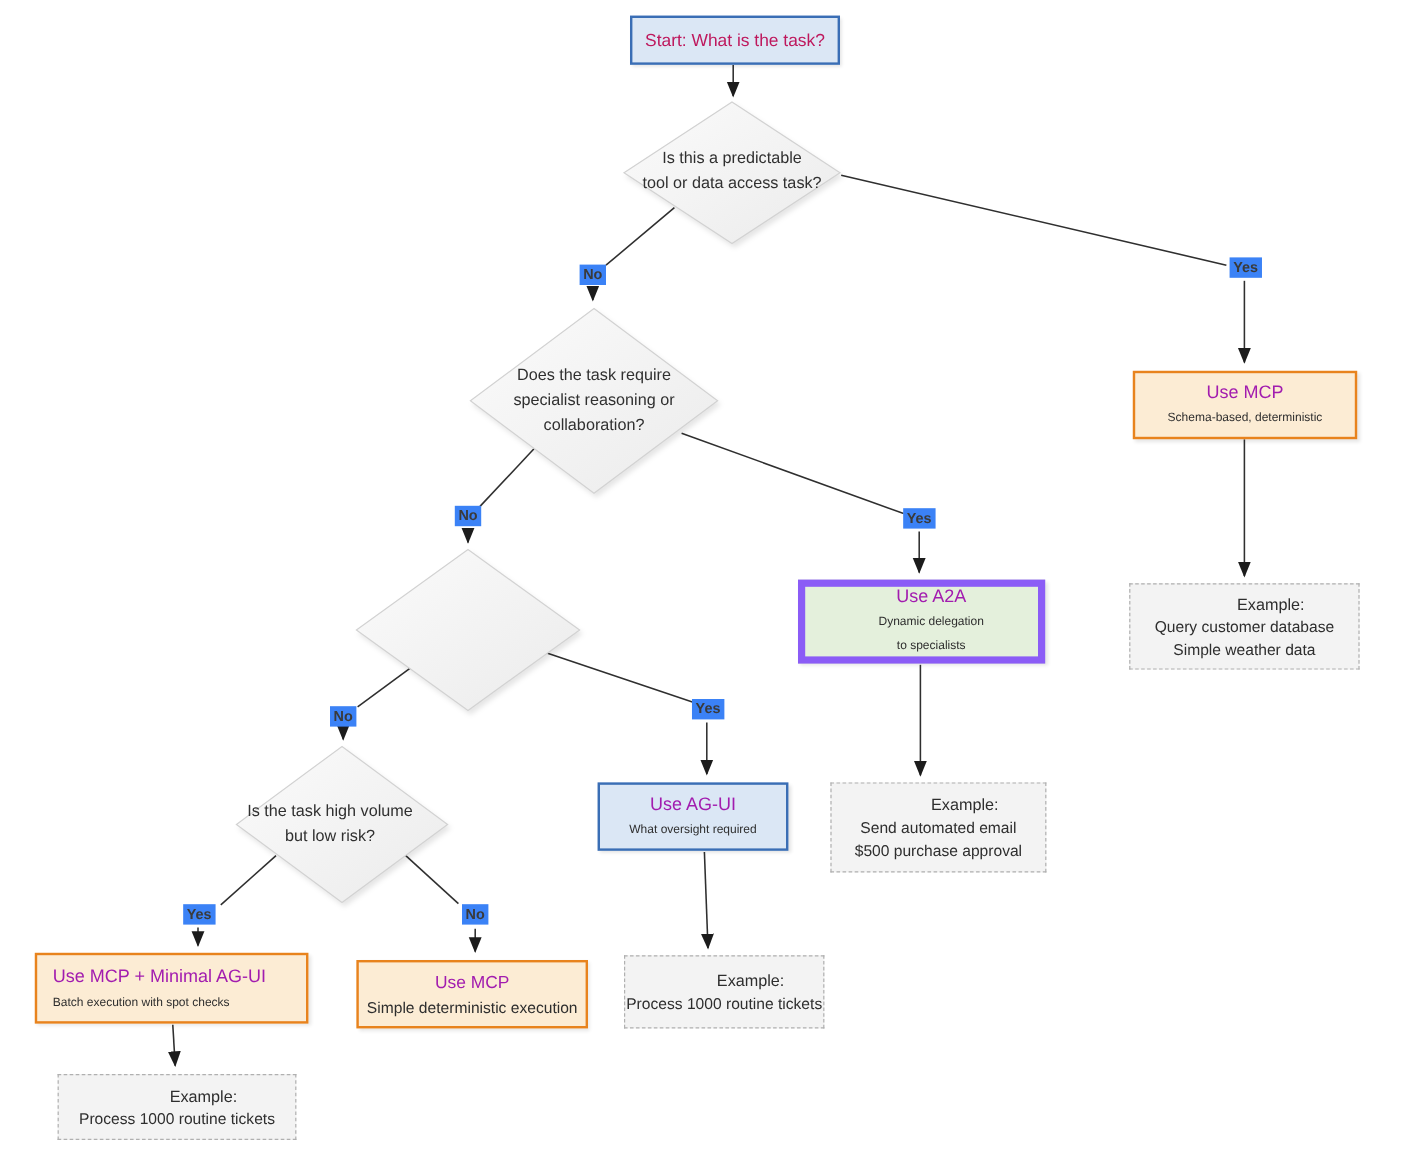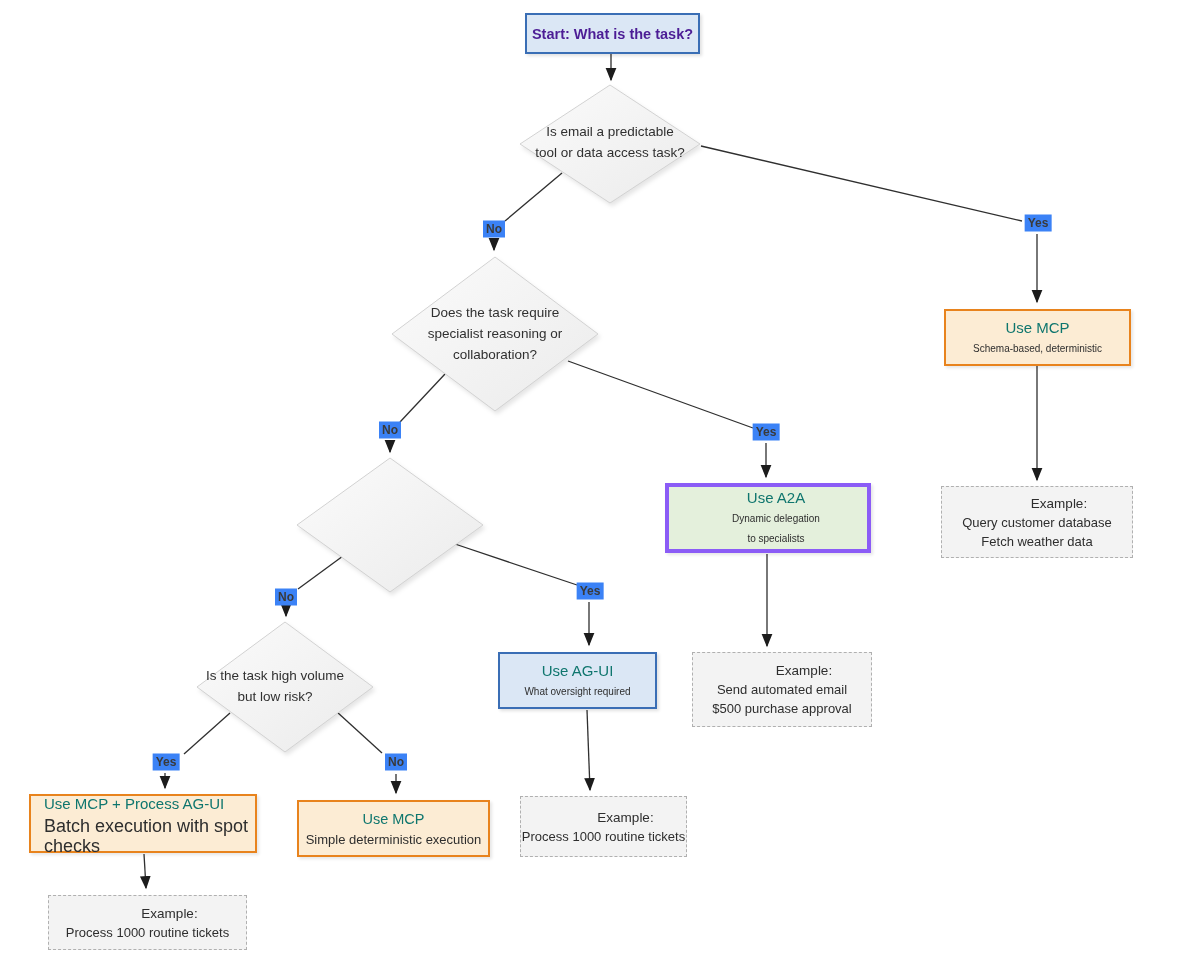--- a/index.html
+++ b/index.html
@@ -8,29 +8,29 @@
   .canvas { position:relative; width:1186px; height:962px; background:#ffffff; overflow:hidden; }
   svg.wires { position:absolute; left:0; top:0; width:1186px; height:962px; }
   .edge { stroke:#2f2f2f; stroke-width:1.3; fill:none; }
   .diamond { fill:url(#diamondGrad); stroke:#d2d2d2; stroke-width:1; }
   .dshadow { filter:drop-shadow(2px 3px 2px rgba(0,0,0,0.10)); }
 
   .node { position:absolute; display:flex; flex-direction:column; align-items:center;
           justify-content:center; text-align:center; }
   .box-blue   { background:#dbe7f5; border:2px solid #3a6eb5; box-shadow:2px 2px 3px rgba(0,0,0,.12); }
   .box-orange { background:#fcecd4; border:2px solid #e8831d; box-shadow:2px 2px 3px rgba(0,0,0,.10); }
-  .box-green  { background:#e4f0dc; border:4px solid #8b5cf6; box-shadow:2px 2px 3px rgba(0,0,0,.10);padding-left:16px; }
+  .box-green  { background:#e4f0dc; border:6px solid #8b5cf6; box-shadow:2px 2px 3px rgba(0,0,0,.10);padding-left:16px; }
   .box-dashed { background:#f3f3f3; border:1.5px dashed #b0b0b0; }
 
-  .t0 { font-size:14.5px; line-height:20px; color:#4c1d95;font-weight:bold; }
-  .t1 { font-size:15px;   line-height:22px; color:#0f766e; }
+  .t0 { font-size:14.5px; line-height:20px; color:#be185d; }
+  .t1 { font-size:15px;   line-height:22px; color:#a21caf; }
   .t2 { font-size:10px; line-height:20px; color:#2e2e2e; }
   .left-align { align-items:flex-start; text-align:left; padding-left:13px; }
   .left-align .t1 { font-size:15px; line-height:24px; }
-  .left-align .t2 { font-size:18px; }
+  .left-align .t2 { font-size:10px; }
 
   .diamond-text { position:absolute; transform:translate(-50%,-50%); text-align:center;
                   font-size:13.5px; line-height:21px; color:#303030; white-space:nowrap; }
   .edge-label { position:absolute; transform:translate(-50%,-50%); font-size:12px;
                 color:#3a3a3a; background:#3b82f6; padding:0 3px; line-height:17px;font-weight:bold; }
   .ex-h  { font-size:13.5px; line-height:19px; color:#2e2e2e;margin-left:44px; }
   .ex-l  { font-size:13px; line-height:19px; color:#2e2e2e; }
 </style>
 </head>
 <body>
@@ -74,21 +74,21 @@
     <polygon class="diamond dshadow" points="495,257 598,334 495,411 392,334"></polygon>
     <polygon class="diamond dshadow" points="390,458 483,525 390,592 297,525"></polygon>
     <polygon class="diamond dshadow" points="285,622 373,687 285,752 197,687"></polygon>
   </svg>
 
   <div class="node box-blue" style="left:525px;top:13px;width:175px;height:41px">
     <div class="t0">Start: What is the task?</div>
   </div>
 
   <div class="diamond-text" style="left:610px;top:142px">
-    <div>Is email a predictable</div>
+    <div>Is this a predictable</div>
     <div>tool or data access task?</div>
   </div>
   <div class="diamond-text" style="left:495px;top:333px">
     <div>Does the task require</div>
     <div>specialist reasoning or</div>
     <div>collaboration?</div>
   </div>
   <div class="diamond-text" style="left:275px;top:686px">
     <div>Is the task high volume</div>
     <div>but low risk?</div>
@@ -113,33 +113,33 @@
     <div class="t2">Dynamic delegation</div>
     <div class="t2">to specialists</div>
   </div>
 
   <div class="node box-blue" style="left:498px;top:652px;width:159px;height:57px">
     <div class="t1">Use AG-UI</div>
     <div class="t2">What oversight required</div>
   </div>
 
   <div class="node box-orange left-align" style="left:29px;top:794px;width:228px;height:59px">
-    <div class="t1">Use MCP + Process AG-UI</div>
+    <div class="t1">Use MCP + Minimal AG-UI</div>
     <div class="t2">Batch execution with spot checks</div>
   </div>
 
   <div class="node box-orange" style="left:297px;top:800px;width:193px;height:57px">
     <div class="t1" style="font-size:14.5px">Use MCP</div>
     <div class="t2" style="font-size:13px">Simple deterministic execution</div>
   </div>
 
   <div class="node box-dashed" style="left:941px;top:486px;width:192px;height:72px">
     <div class="ex-h">Example:</div>
     <div class="ex-l">Query customer database</div>
-    <div class="ex-l">Fetch weather data</div>
+    <div class="ex-l">Simple weather data</div>
   </div>
 
   <div class="node box-dashed" style="left:692px;top:652px;width:180px;height:75px">
     <div class="ex-h">Example:</div>
     <div class="ex-l">Send automated email</div>
     <div class="ex-l">$500 purchase approval</div>
   </div>
 
   <div class="node box-dashed" style="left:520px;top:796px;width:167px;height:61px">
     <div class="ex-h">Example:</div>

